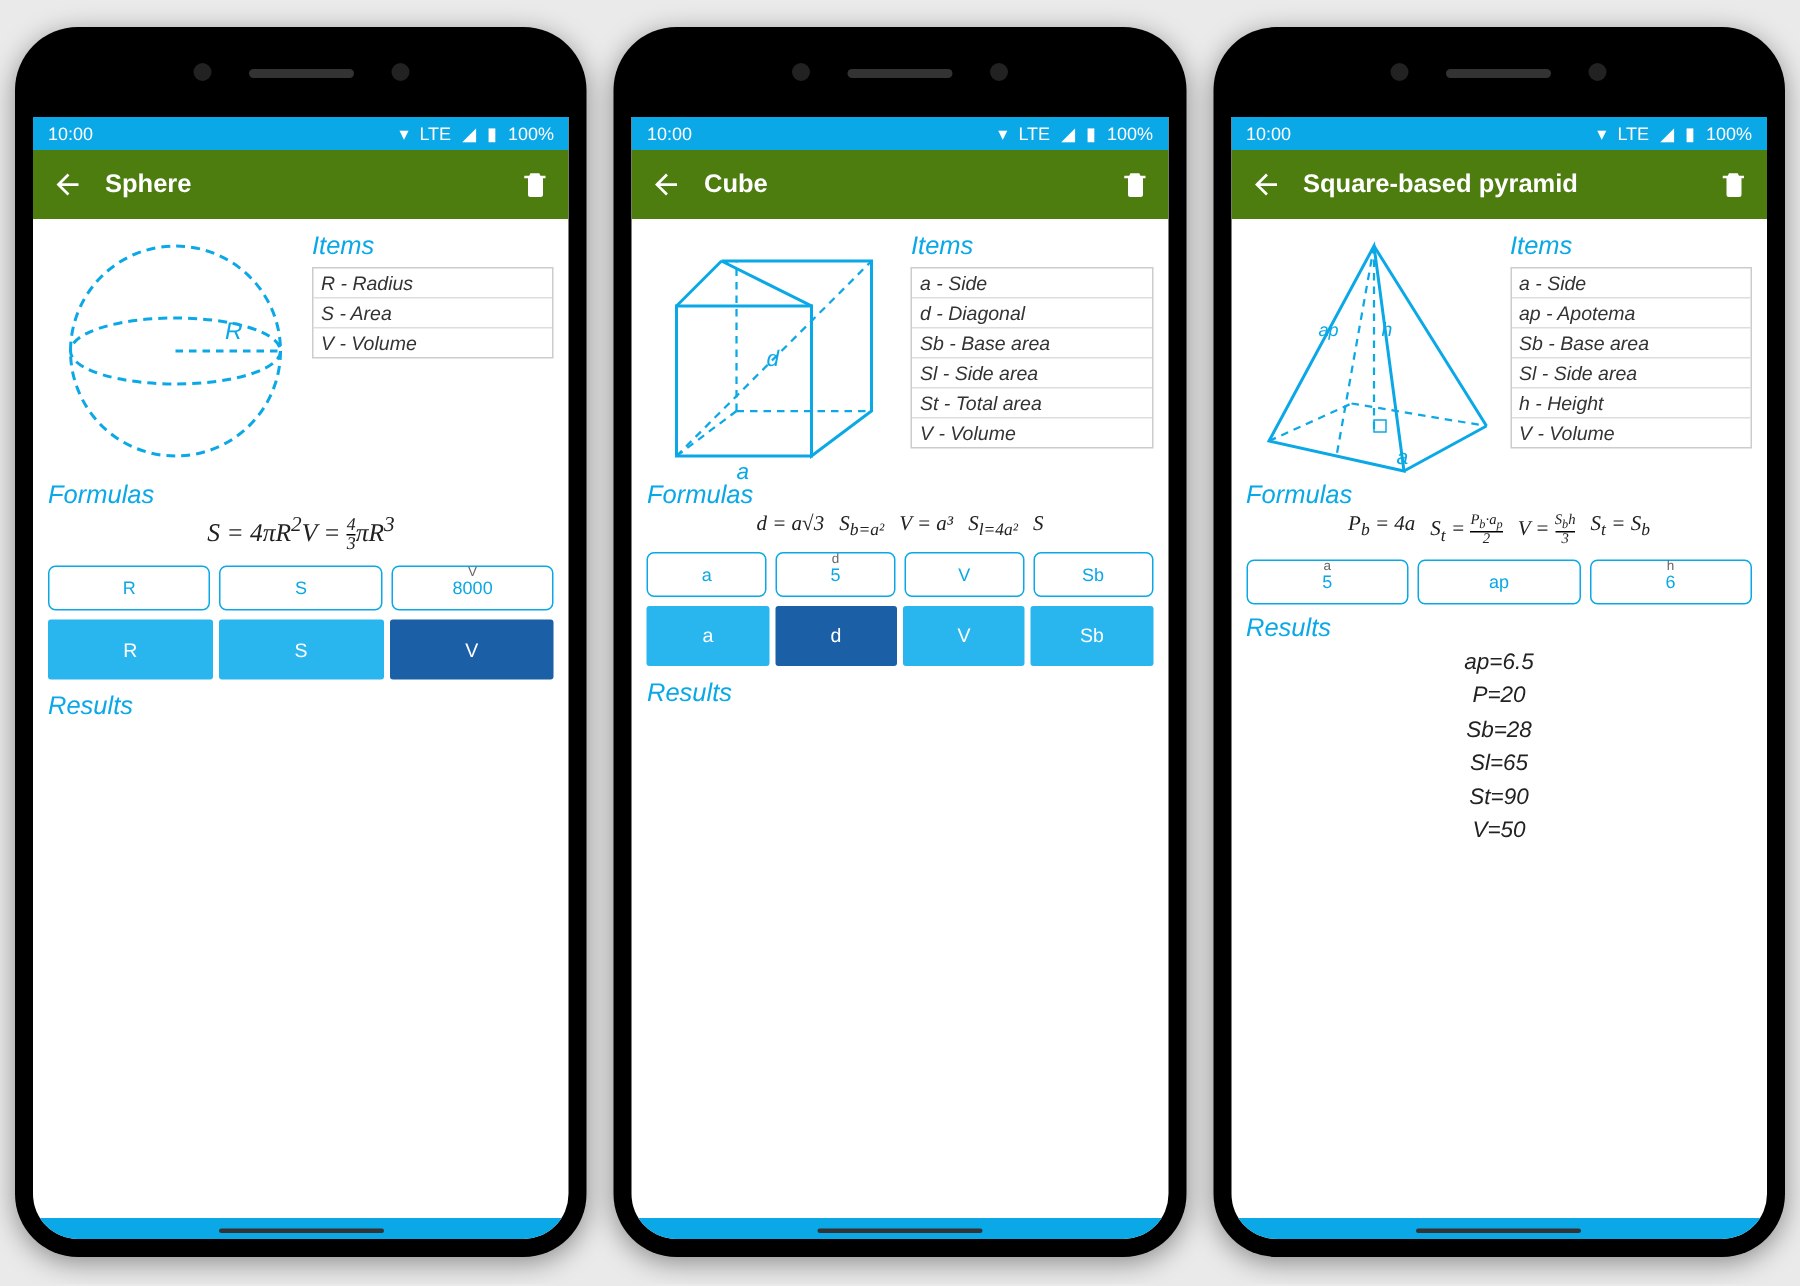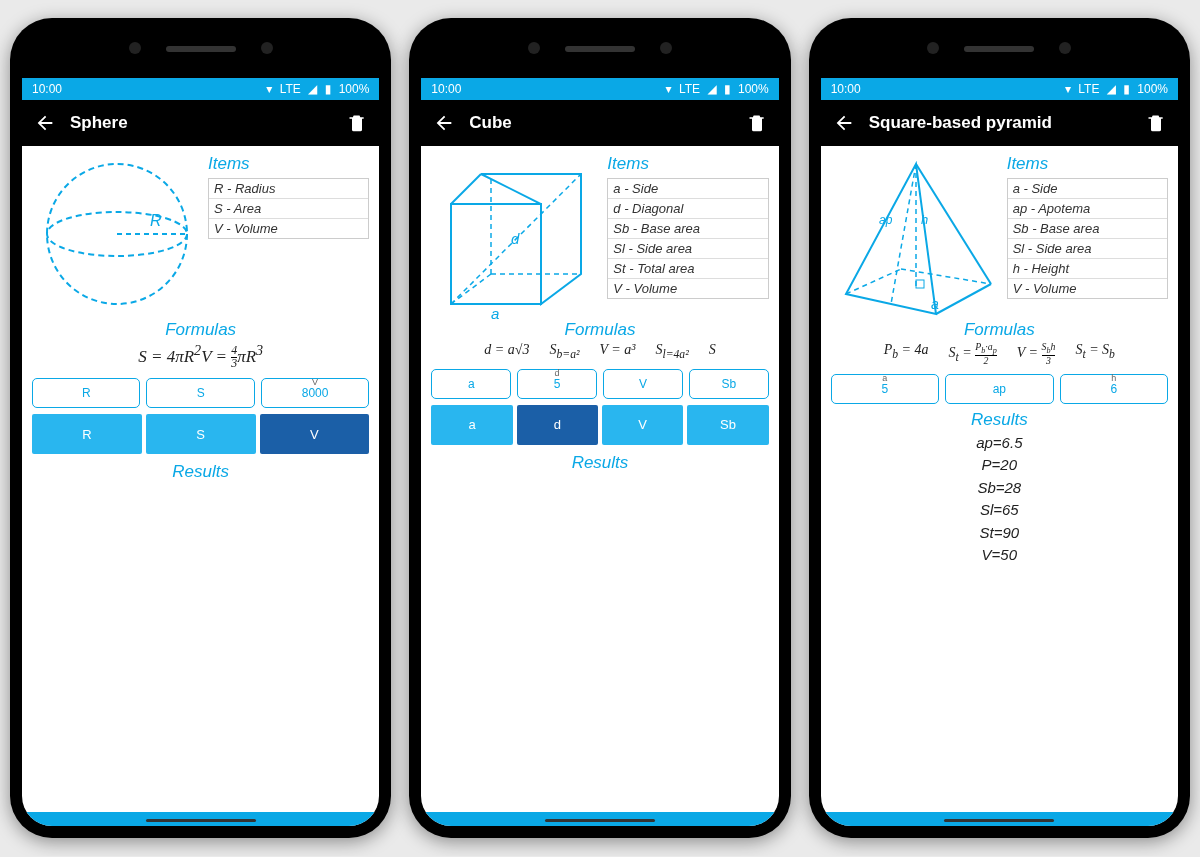--- a/index.html
+++ b/index.html
@@ -4,36 +4,36 @@
 <style>
   *{box-sizing:border-box;margin:0;padding:0}
   body{background:#eaeaea;font-family:Arial,Helvetica,sans-serif;display:flex;gap:18px;justify-content:center;align-items:flex-start;padding:18px 10px}
   .phone{width:388px;height:820px;background:#000;border-radius:42px;padding:12px;position:relative;box-shadow:0 4px 18px rgba(0,0,0,.4)}
   .speaker{position:absolute;top:28px;left:50%;transform:translateX(-50%);width:70px;height:6px;background:#333;border-radius:3px}
   .cam{position:absolute;top:24px;left:calc(50% - 72px);width:12px;height:12px;background:#222;border-radius:50%}
   .cam2{position:absolute;top:24px;left:calc(50% + 60px);width:12px;height:12px;background:#222;border-radius:50%}
   .screen{position:absolute;top:60px;left:12px;right:12px;bottom:12px;background:#fff;border-radius:0 0 30px 30px;display:flex;flex-direction:column;overflow:hidden}
   .status{height:22px;background:#0aa8e6;color:#fff;display:flex;justify-content:space-between;align-items:center;padding:0 10px;font-size:12px}
   .status .right span{margin-left:4px}
-  .toolbar{height:46px;background:#000000;color:#fff;display:flex;align-items:center;padding:0 12px;font-size:17px}
+  .toolbar{height:46px;background:#4d7c0f;color:#fff;display:flex;align-items:center;padding:0 12px;font-size:17px}
   .toolbar .back{width:22px;margin-right:14px;cursor:pointer}
   .toolbar .title{flex:1;font-weight:600}
   .toolbar .trash{width:20px;cursor:pointer}
   svg{display:block}
   .content{flex:1;overflow:hidden;padding:8px 10px 4px}
   .top-row{display:flex;align-items:flex-start}
   .shape{width:170px;height:160px;flex-shrink:0}
   .items-col{flex:1;padding-left:6px}
   .items-title{color:#0aa8e6;font-style:italic;font-size:17px;margin-bottom:4px}
   .items-list{border:1px solid #ccc;font-size:13px}
   .items-list div{padding:2px 5px;border-bottom:1px solid #ddd;font-style:italic;color:#333}
   .items-list div:last-child{border-bottom:none}
-  .section-head{color:#0aa8e6;font-style:italic;text-align:center;font-size:17px;margin:6px 0 2px}
+  .section-head{color:#0aa8e6;font-style:italic;font-size:17px;margin:6px 0 2px}
   .formulas{display:flex;justify-content:center;font-family:'Times New Roman',serif;font-style:italic;font-size:17px;color:#222;margin-bottom:8px;white-space:nowrap;overflow:hidden}
-  .formulas.sm{font-size:14px;gap:20px}
+  .formulas.sm{font-size:14px;gap:10px}
   .inputs{display:flex;gap:6px;margin-bottom:6px}
   .inputs .cell{flex:1;border:1.5px solid #0aa8e6;border-radius:5px;height:30px;display:flex;flex-direction:column;align-items:center;justify-content:center;color:#0aa8e6;font-size:12px;position:relative}
   .cell .tiny{position:absolute;top:-2px;font-size:9px;color:#666}
   .tabs{display:flex;gap:4px;margin-bottom:8px}
   .tabs .tab{flex:1;background:#29b6ef;color:#fff;height:40px;display:flex;align-items:center;justify-content:center;font-size:13px;border-radius:2px;cursor:pointer}
   .tabs .tab.active{background:#1b5fa7}
   .results{text-align:center;font-style:italic;color:#222;font-size:15px;line-height:1.5}
   .bottombar{height:14px;background:#0aa8e6}
   .navhint{position:absolute;bottom:4px;left:50%;transform:translateX(-50%);width:110px;height:3px;background:#333;border-radius:2px}
   .frac{display:inline-block;text-align:center;vertical-align:middle;font-size:.7em;line-height:1}

